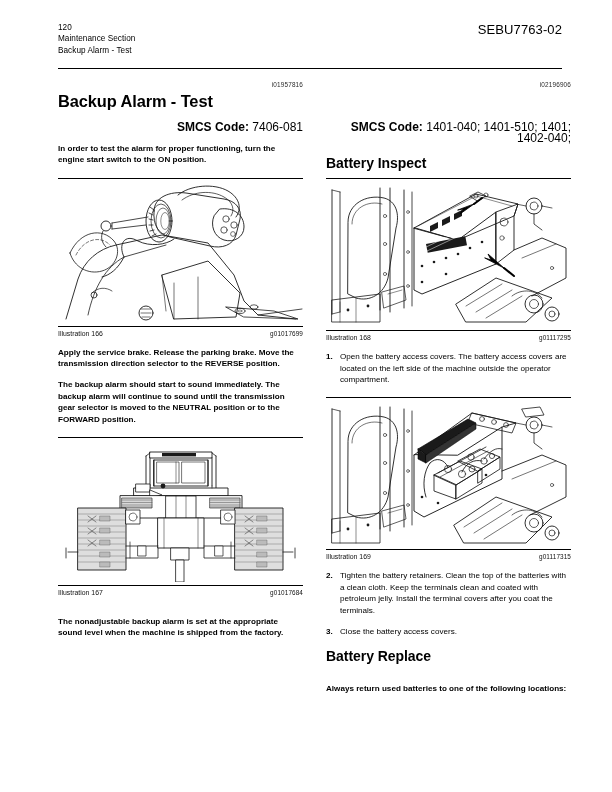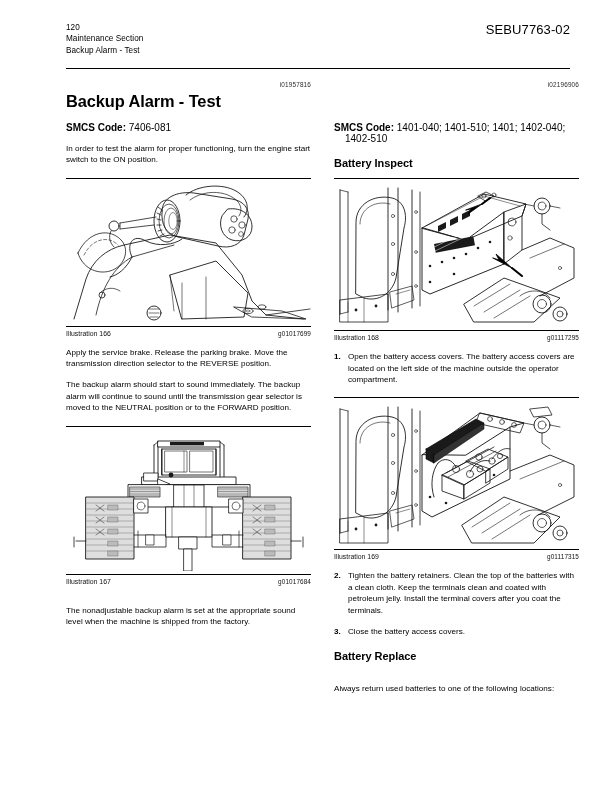--- a/index.html
+++ b/index.html
@@ -10,21 +10,21 @@
     width: 612px;
     height: 792px;
     background: #ffffff;
     font-family: "Liberation Sans", sans-serif;
     color: #000000;
     position: relative;
     overflow: hidden;
   }
   .page {
     position: absolute;
-    left: 12px; top: 0;
+    left: 4px; top: 0;
     width: 484px;
     height: 792px;
   }
 
   
   .header {
     position: absolute;
     left: 54px;
     top: 22px;
     width: 504px;
@@ -72,39 +72,41 @@
   }
 
   h1.sec-title {
     font-size: 16.4px;
     font-weight: bold;
     margin: 3px 0 0 0;
     line-height: 19.5px;
     letter-spacing: -0.1px;
   }
   h2.sub-title {
-    font-size: 11px;
+    font-size: 14px;
     font-weight: bold;
     margin: 0;
     line-height: 14px;
     letter-spacing: -0.05px;
   }
   .smcs {
-    font-size: 10px;
+    font-size: 12px;
     line-height: 11.3px;
     margin: 0;
+    text-align: right;
   }
   .smcs b { font-weight: bold; }
   .smcs .cont { display: block; padding-left: 11px; }
 
   p.body {
     font-size: 8.1px;
     line-height: 11.4px;
     margin: 0;
     letter-spacing: 0.01px;
+    font-weight: bold;
   }
 
   .rule {
     border-top: 0.8px solid #000;
     height: 0;
     width: 100%;
   }
 
   .caption-row {
     display: flex;
@@ -351,21 +353,20 @@
 
     <h1 class="sec-title">
       <br>
     </h1>
 
     <div class="spacer-10"></div>
 
     <p class="smcs">
       <b>SMCS Code:</b>
       <span>1401-040; 1401-510; 1401; 1402-040;</span>
-      <span class="cont">1402-510</span>
     </p>
 
     <div class="spacer-12"></div>
 
     <h2 class="sub-title">Battery Inspect</h2>
 
     <div class="spacer-8"></div>
     <div class="rule"></div>
     <div class="spacer-3"></div>
 

